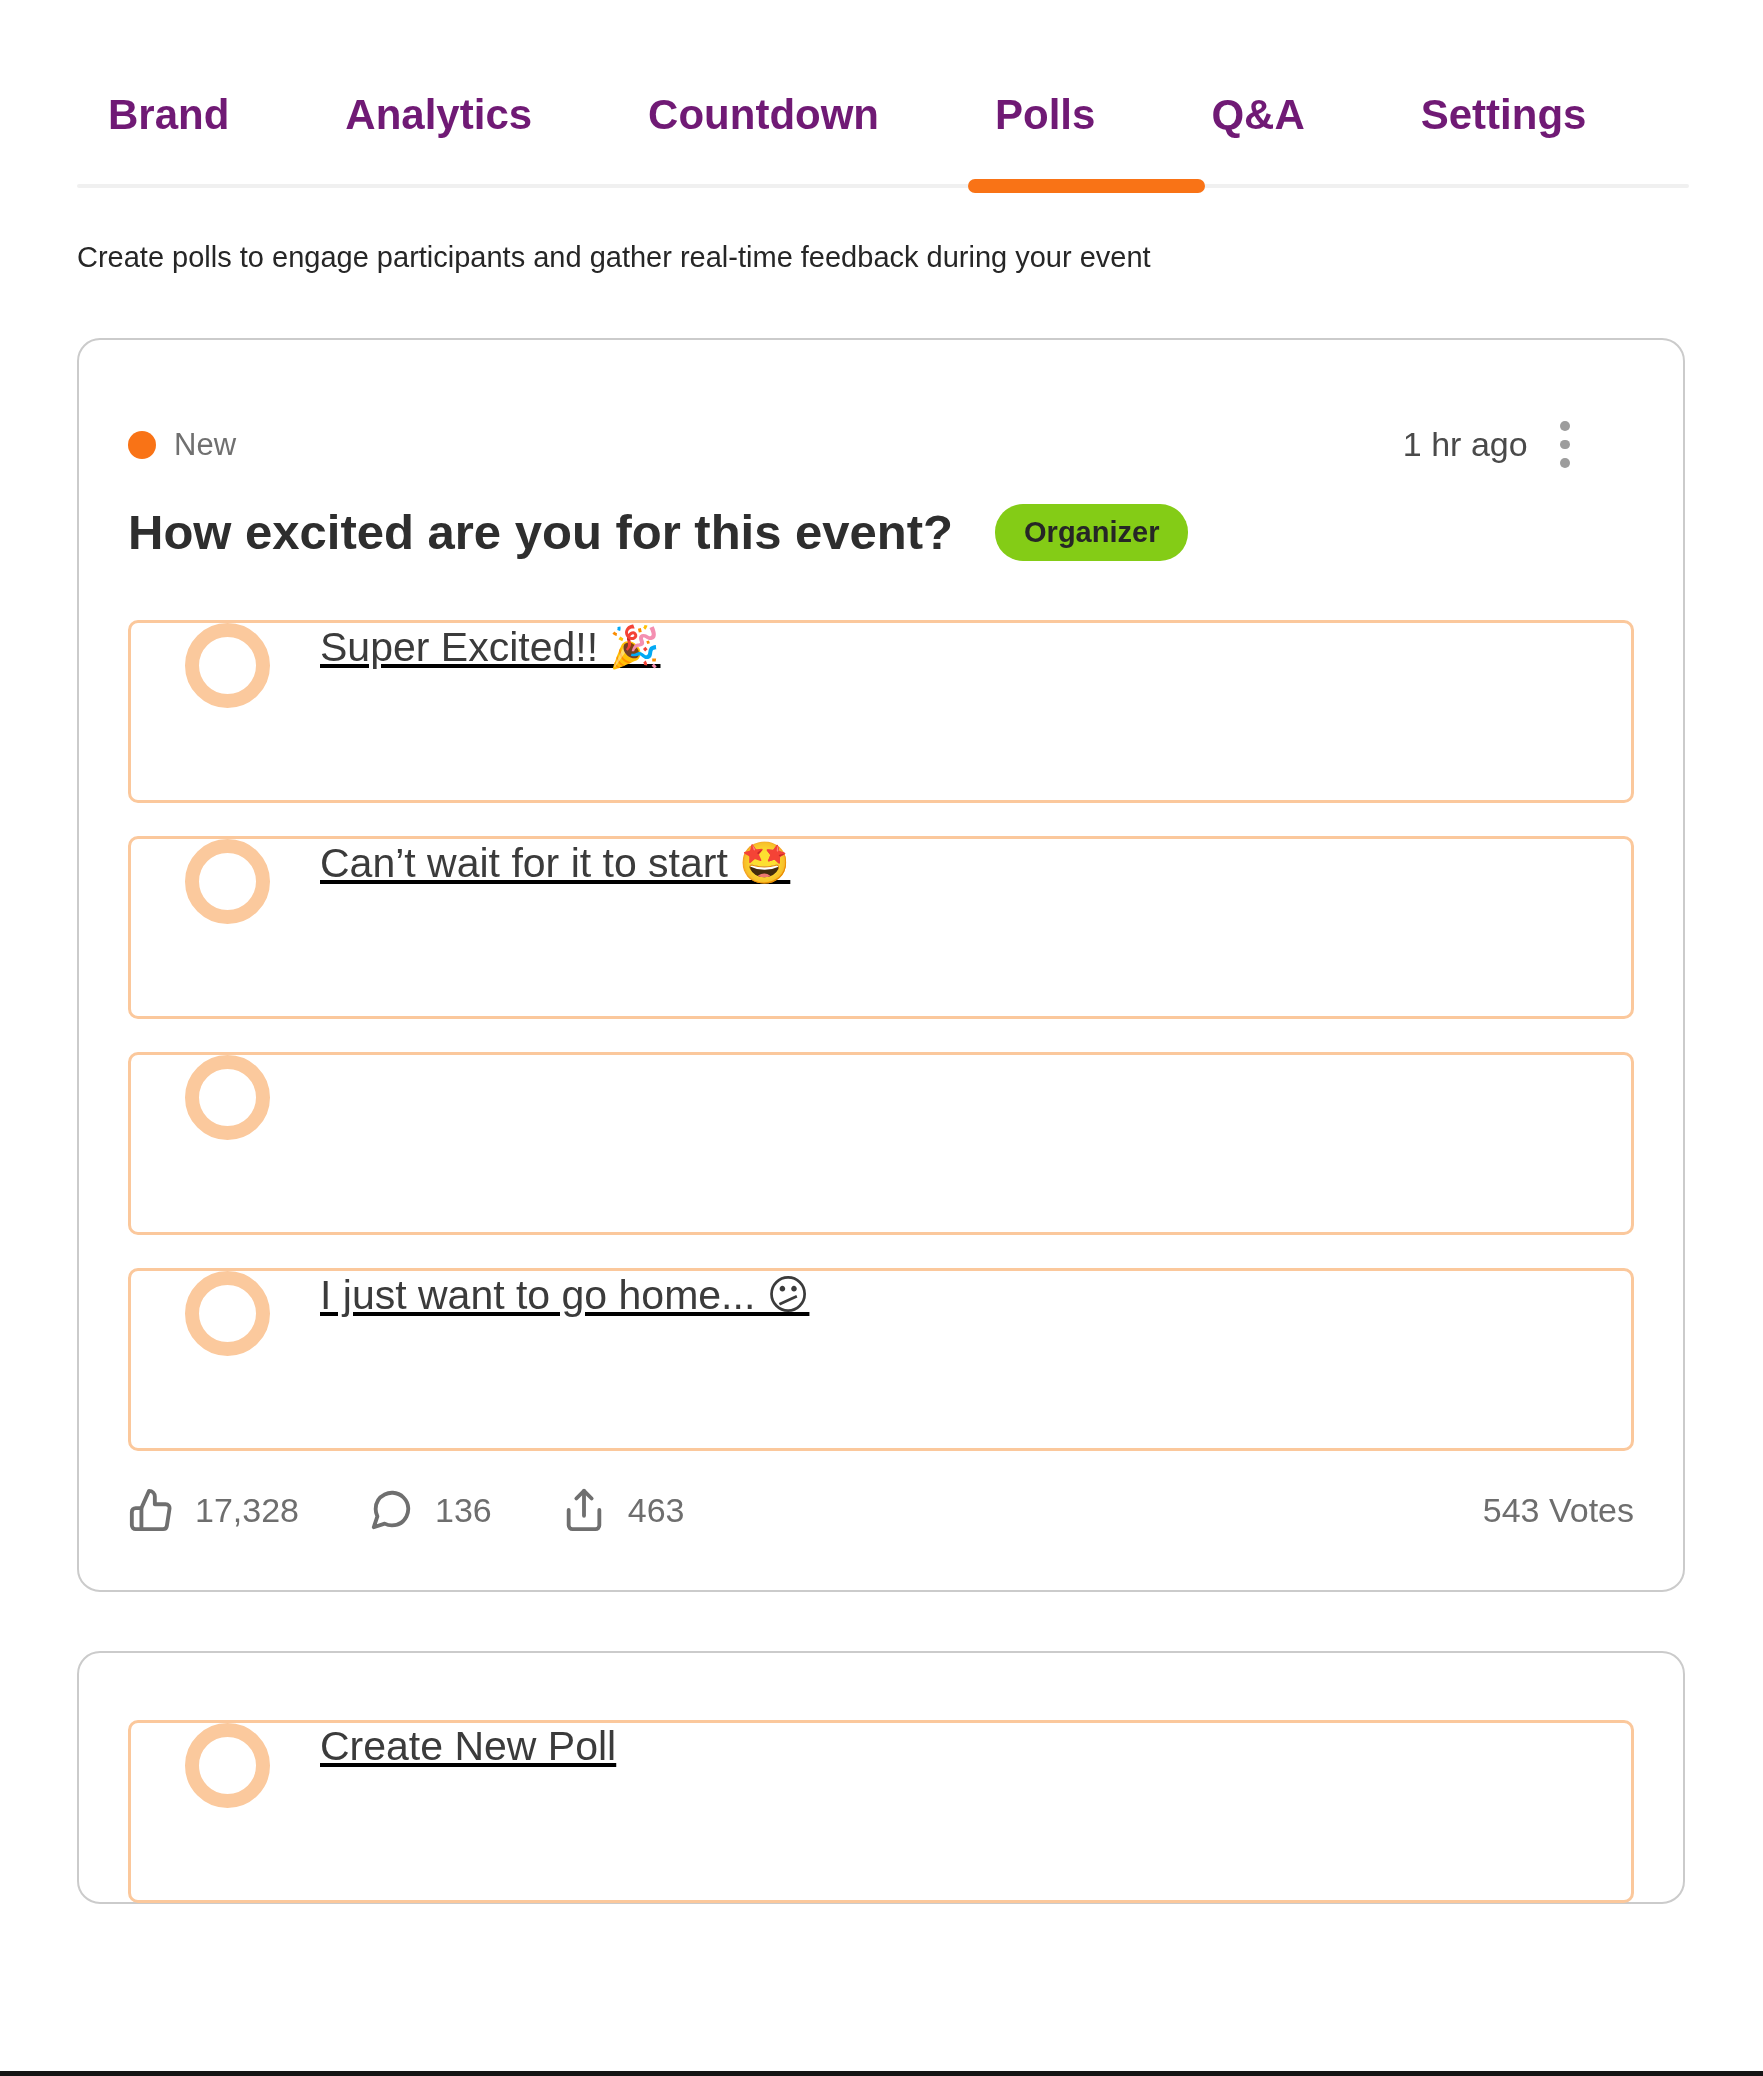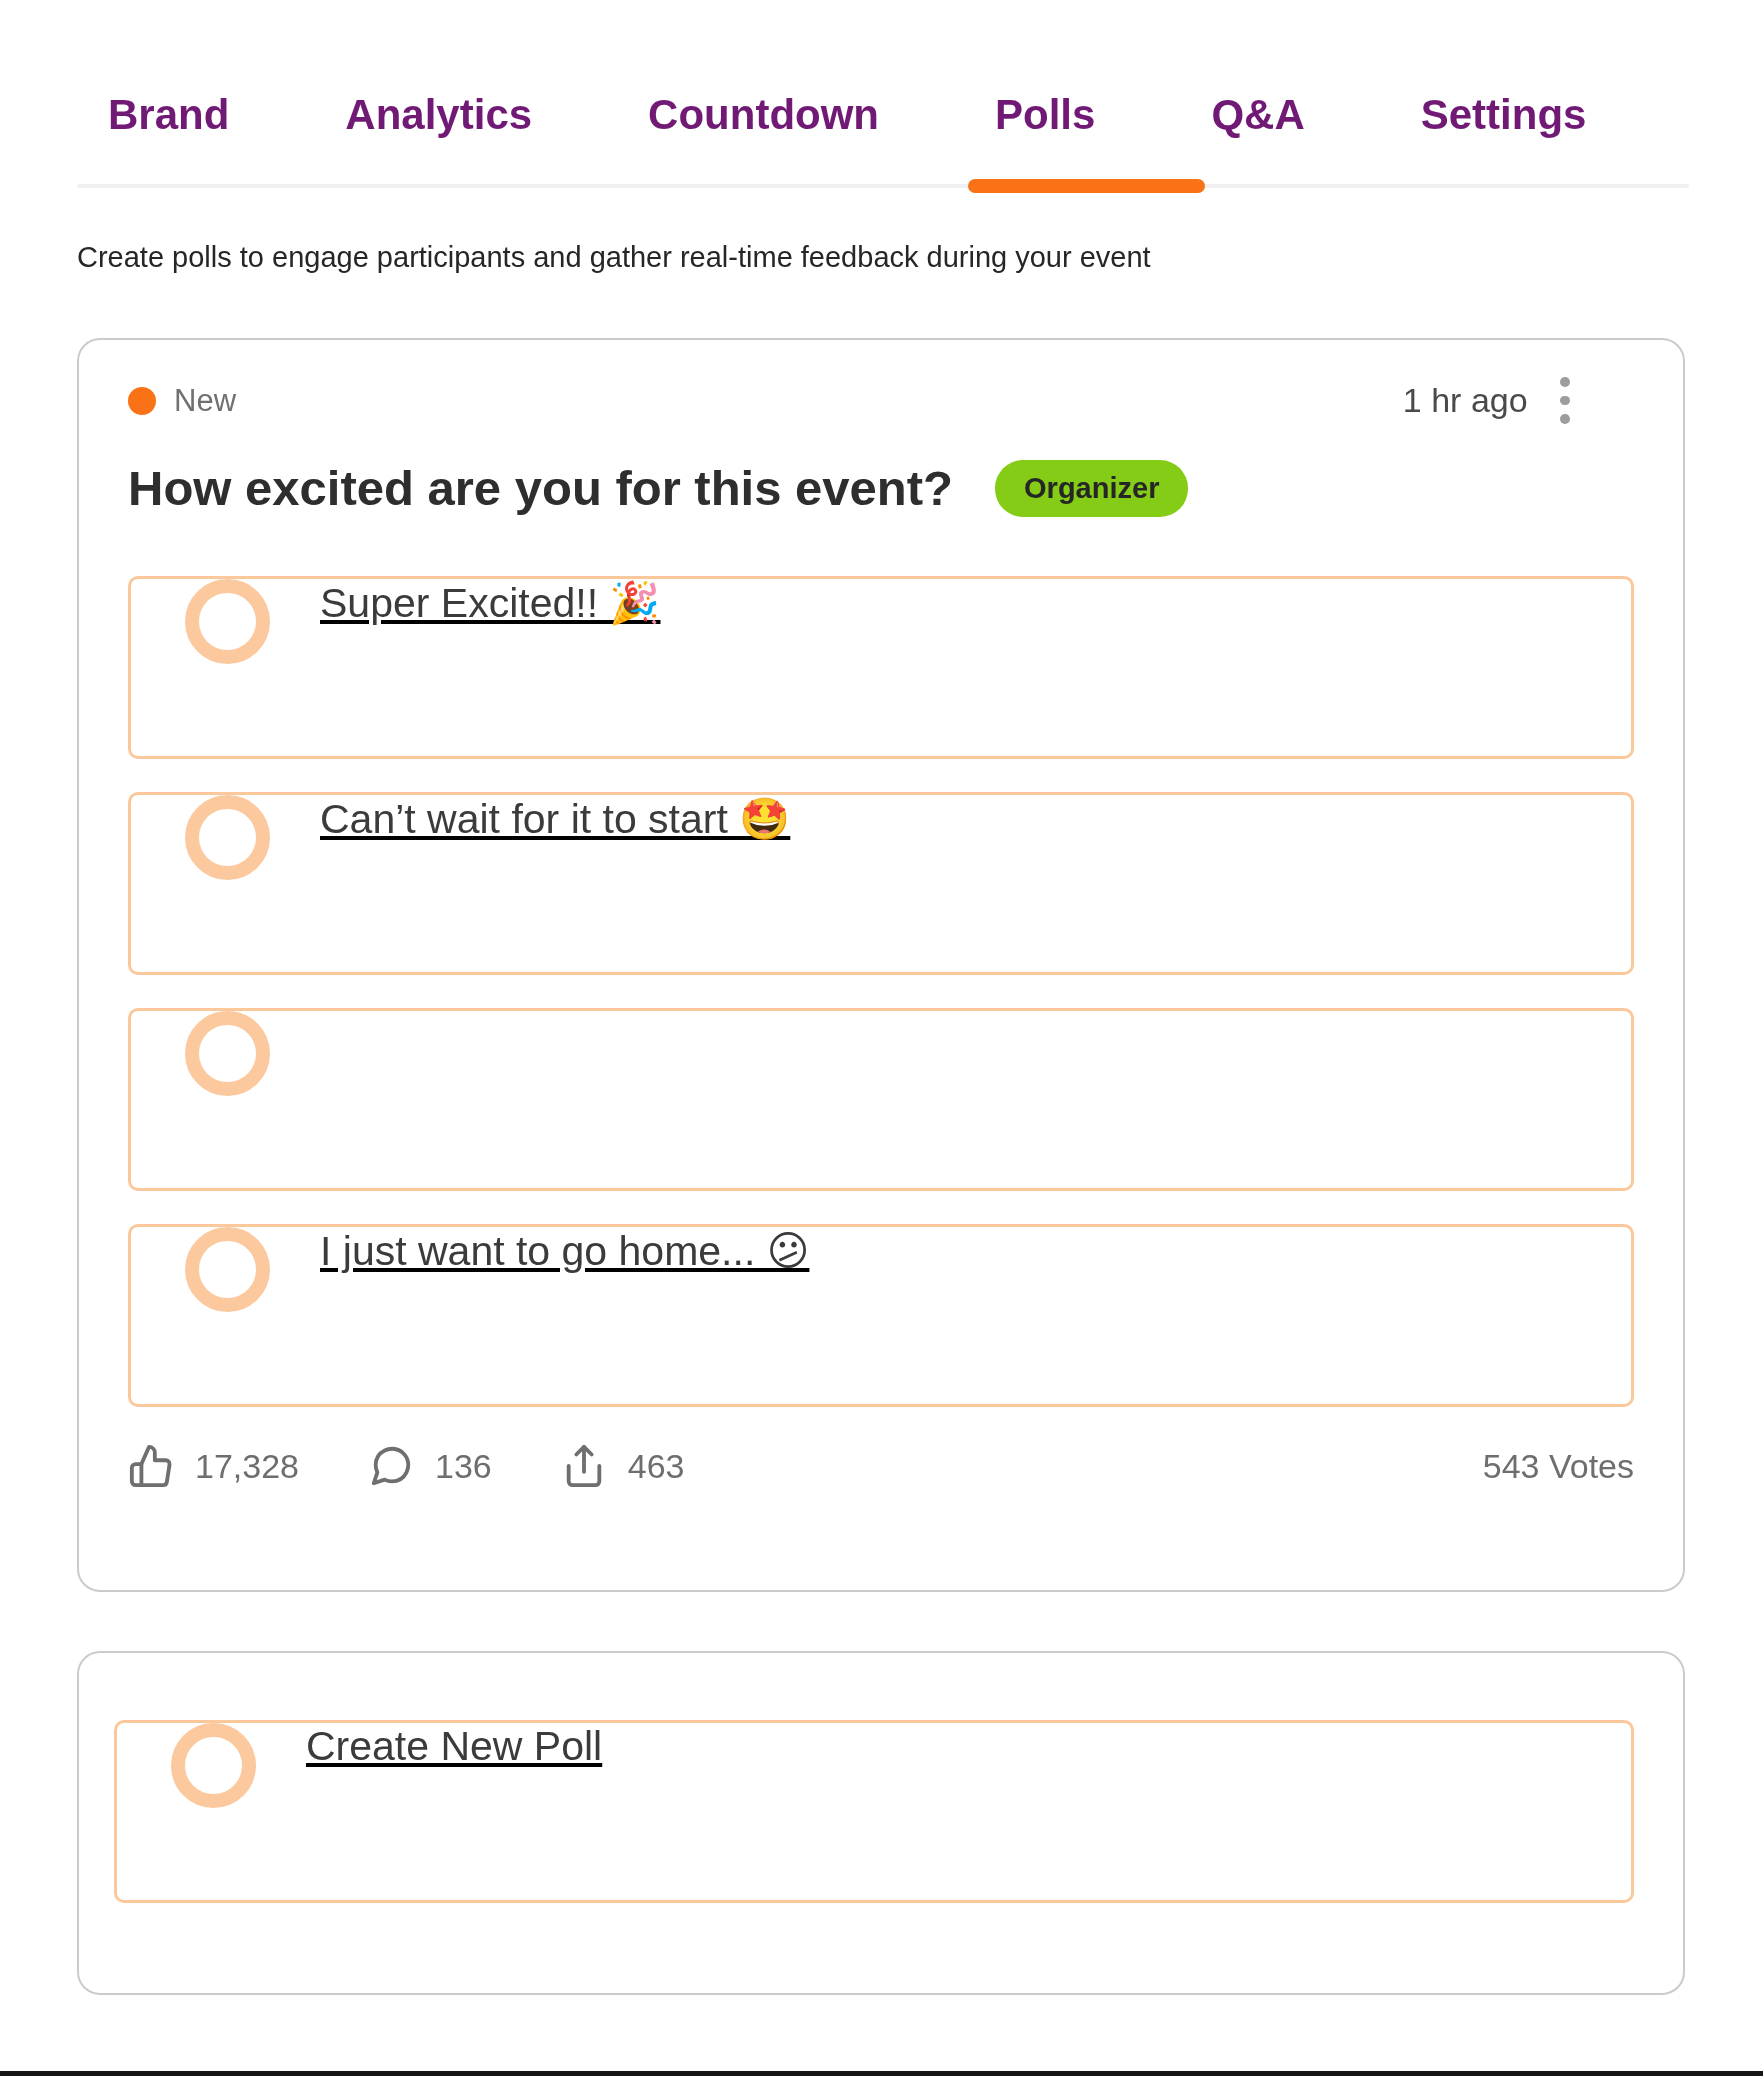--- a/index.html
+++ b/index.html
@@ -12,22 +12,22 @@
   .tab { font-size:42px; font-weight:700; color:#701a75; line-height:57px; cursor:pointer; white-space:nowrap; }
   .tabs-divider { position:absolute; left:77px; top:184px; width:1612px; height:4.1px; background:#f0f0f0; border-radius:2.4px; }
   .active-underline { position:absolute; left:968px; top:179px; width:237px; height:14px; border-radius:8.1px; background:#F97316; }
 
   
   .description { position:absolute; left:77px; top:241px; font-size:29px; color:#262626; }
 
   
   .card { position:absolute; left:77px; width:1608px; background:#fff;
     border:2.4px solid #cbcbcb; border-radius:23px; }
-  .poll-card { top:338px; height:1254px; padding:40px 49px 0 49px; }
-  .create-card { top:1651px; height:344px; padding:67px 49px 0 35px; }
+  .poll-card { top:338px; height:1254px; padding:84px 49px 0 49px; }
+  .create-card { top:1651px; height:253px; padding:67px 49px 0 49px; }
 
   
   .card-header { display:flex; justify-content:space-between; align-items:center; height:41px; }
   .status-group { display:flex; align-items:center; gap:18px; }
   .status-dot { width:28px; height:28px; border-radius:50%; background:#F97316; }
   .status-label { font-size:31px; color:#707070; }
   .header-right { display:flex; align-items:center; gap:29px; margin-right:61px; }
   .time-label { font-size:34px; color:#4a4a4a; }
   .kebab { display:flex; flex-direction:column; gap:9px; cursor:pointer; padding:3.3px; }
   .kebab span { width:9.8px; height:9.8px; border-radius:50%; background:#9d9d9d; }

